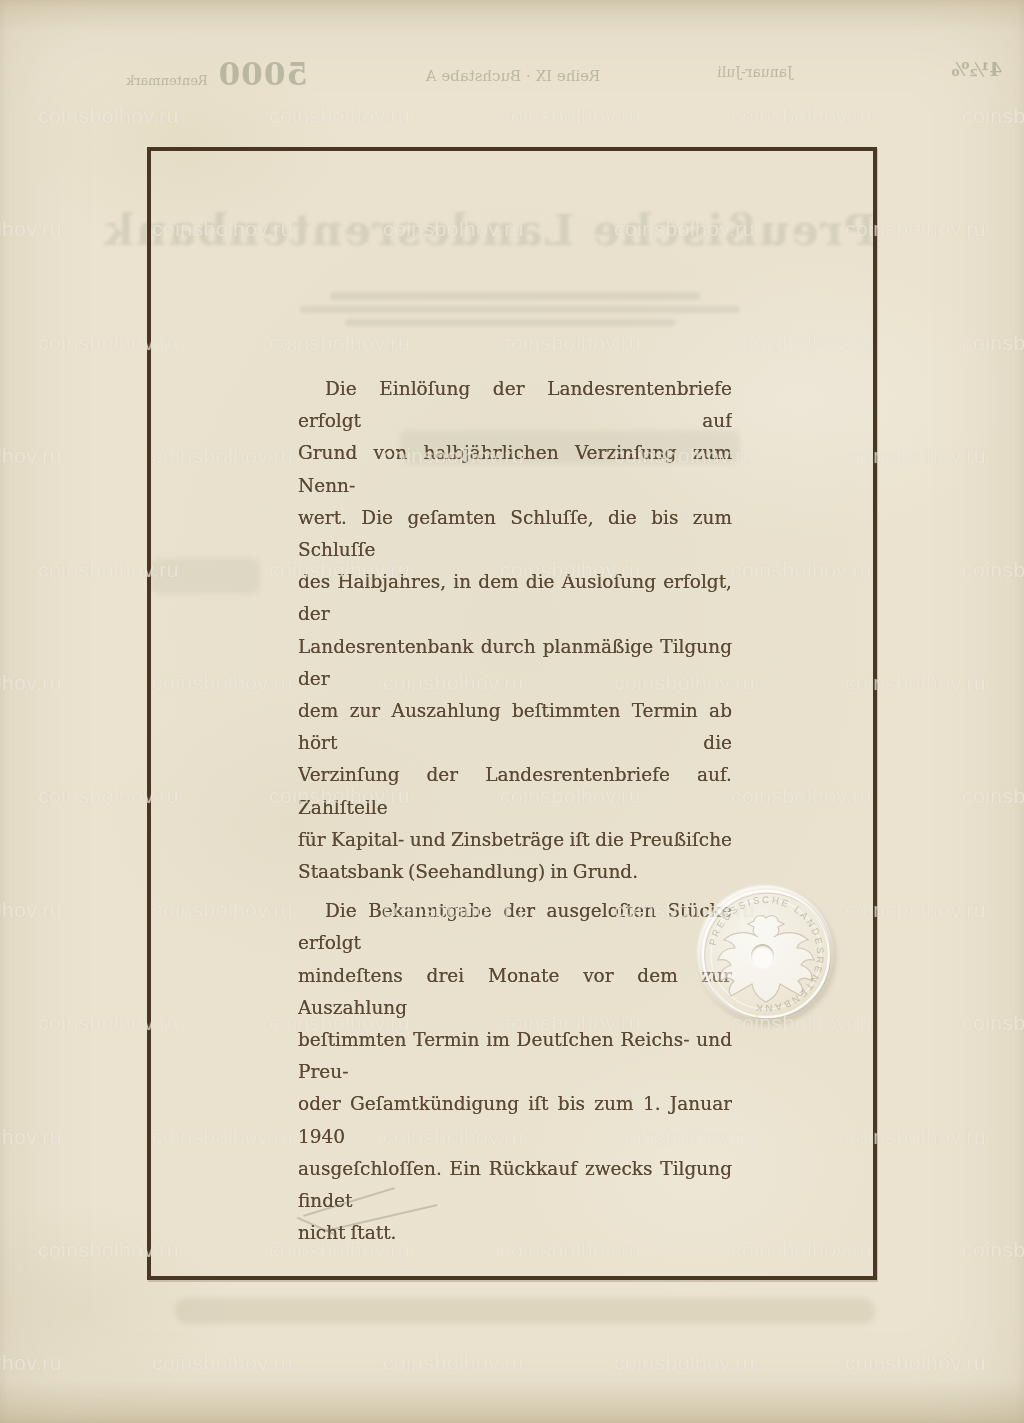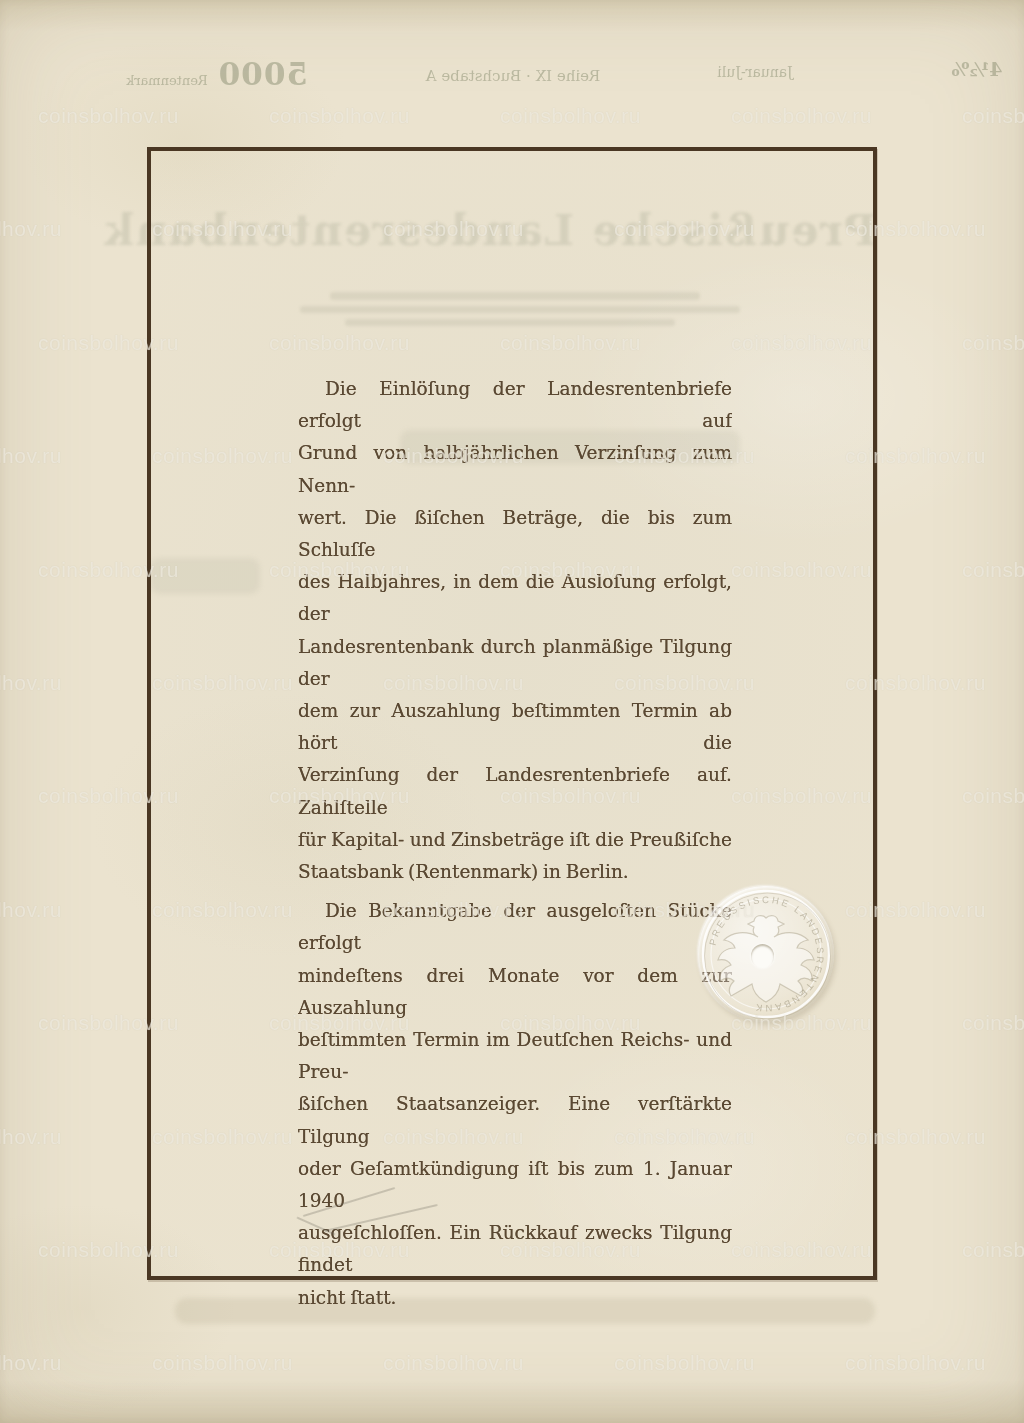--- a/index.html
+++ b/index.html
@@ -100,33 +100,32 @@
   <div class="ghost-blob" style="left:150px;top:558px;width:110px;height:36px;"></div>
   <div class="ghost-ornament" style="left:175px;top:1298px;width:700px;height:26px;"></div>
 
   <div class="frame-tint"></div>
   <div class="frame"></div>
 
   <div class="bodytext">
       <div class="paragraph">
         <div class="line first">Die Einlöſung der Landesrentenbriefe erfolgt auf</div>
         <div class="line">Grund von halbjährlichen Verzinſung zum Nenn-</div>
-        <div class="line">wert. Die ßiſchen Beträge, die bis zum Schluſſe</div>
+        <div class="line">wert. Die geſamten Schluſſe, die bis zum Schluſſe</div>
         <div class="line">des Halbjahres, in dem die Ausloſung erfolgt, der</div>
         <div class="line">Landesrentenbank durch planmäßige Tilgung der</div>
         <div class="line">dem zur Auszahlung beſtimmten Termin ab hört die</div>
         <div class="line">Verzinſung der Landesrentenbriefe auf. Zahlſtelle</div>
         <div class="line">für Kapital- und Zinsbeträge iſt die Preußiſche</div>
-        <div class="line lastline">Staatsbank (Rentenmark) in Berlin.</div>
+        <div class="line lastline">Staatsbank (Seehandlung) in Grund.</div>
       </div>
       <div class="paragraph">
         <div class="line first">Die Bekanntgabe der ausgeloſten Stücke erfolgt</div>
         <div class="line">mindeſtens drei Monate vor dem zur Auszahlung</div>
         <div class="line">beſtimmten Termin im Deutſchen Reichs- und Preu-</div>
-        <div class="line">ßiſchen Staatsanzeiger. Eine verſtärkte Tilgung</div>
         <div class="line">oder Geſamtkündigung iſt bis zum 1. Januar 1940</div>
         <div class="line">ausgeſchloſſen. Ein Rückkauf zwecks Tilgung findet</div>
         <div class="line lastline">nicht ſtatt.</div>
       </div>
     </div>
 
   <div class="seal"></div>
   <svg class="seal-svg" width="138" height="138" viewBox="0 0 138 138">
     <defs>
       <path id="ringPath" d="M 69,69 m -51,0 a 51,51 0 1,1 102,0 a 51,51 0 1,1 -102,0"></path>

